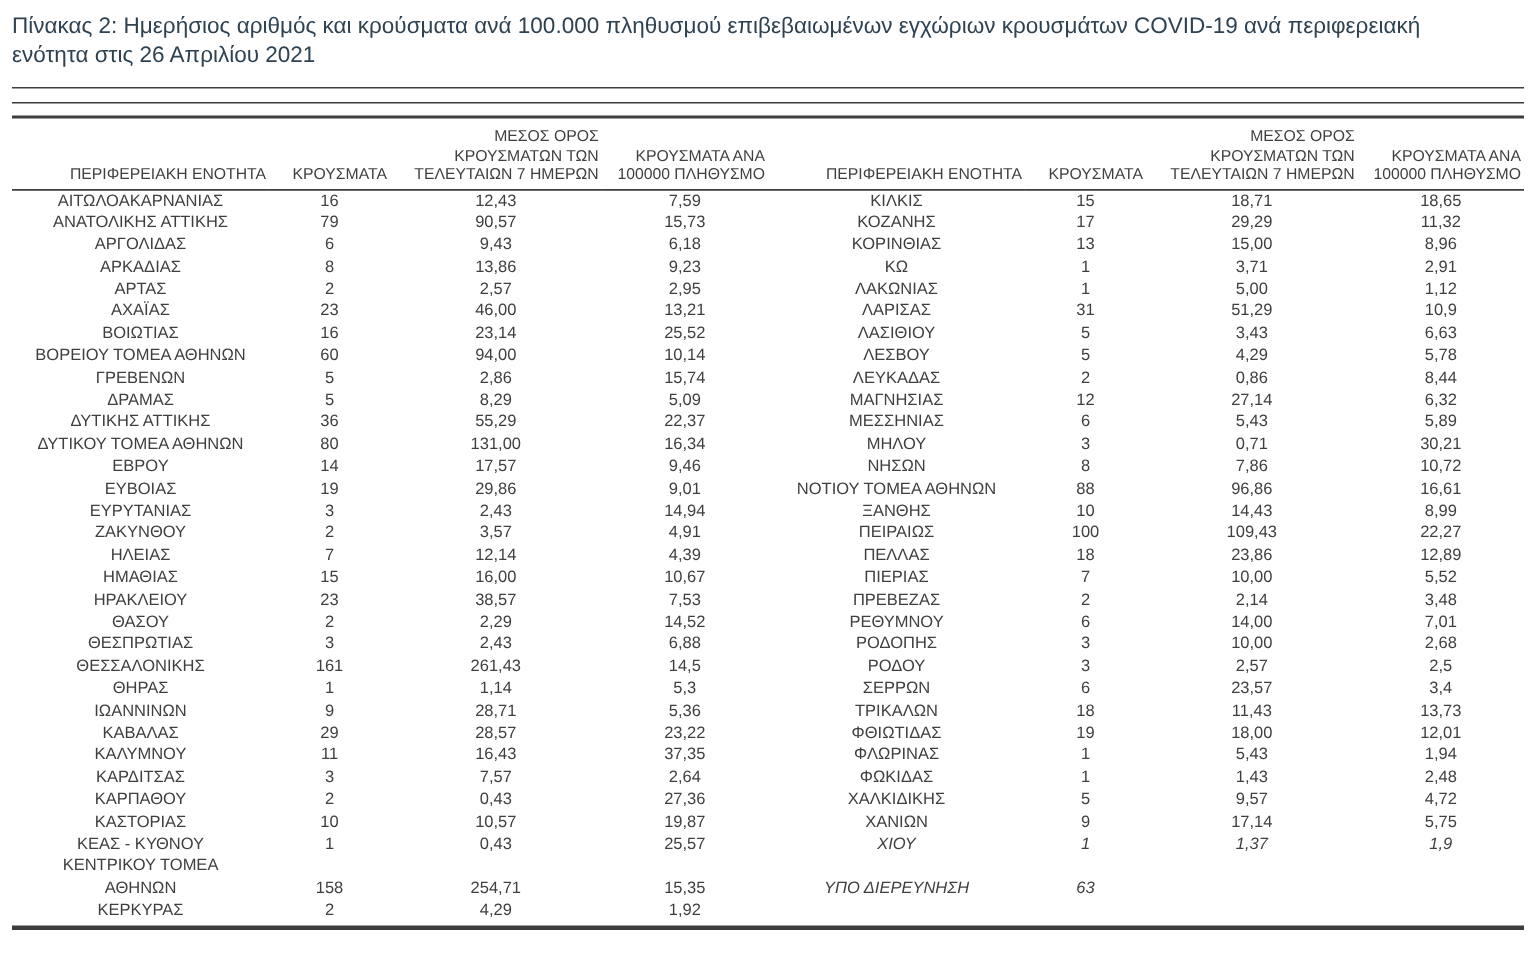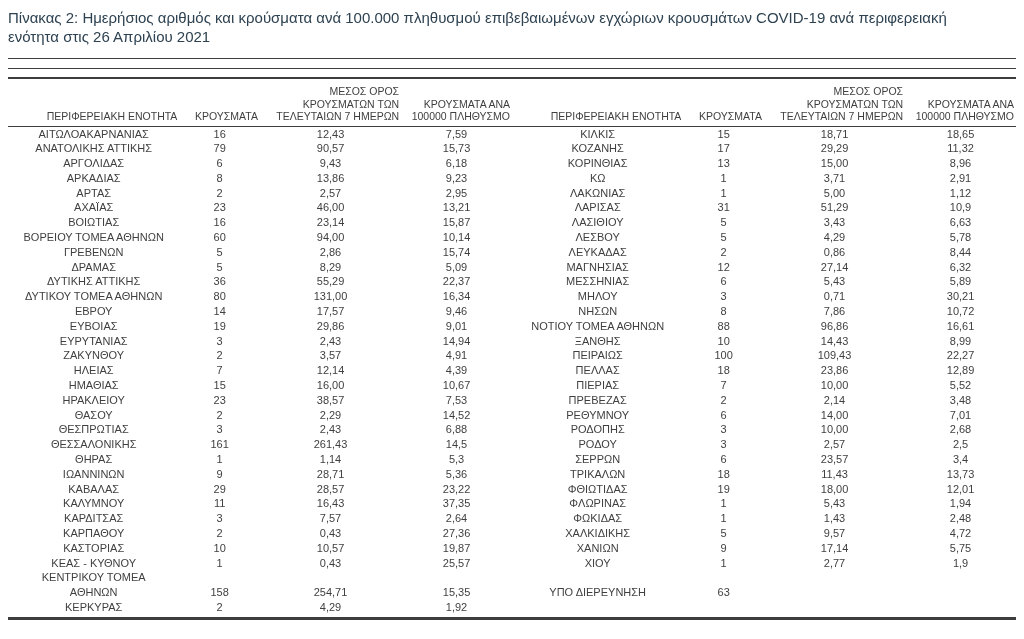--- a/index.html
+++ b/index.html
@@ -49,21 +49,21 @@
   }
   table.covid-table td{
     font-size:11px;
     line-height:14.8px;
     height:14.8px;
     text-align:center;
     vertical-align:bottom;
     white-space:pre-line;
     padding:0 2px;
   }
-  tr.italic td{}
+  tr.italic td{font-style:italic;}
 </style>
 </head>
 <body>
 
 <div class="page">
 
   <div class="title">Πίνακας 2:  Ημερήσιος αριθμός και κρούσματα ανά 100.000 πληθυσμού επιβεβαιωμένων εγχώριων κρουσμάτων COVID-19 ανά περιφερειακή
 ενότητα στις 26 Απριλίου 2021</div>
 
   <div class="rules">
@@ -127,21 +127,21 @@
             <tr>
               <td>ΑΧΑΪΑΣ</td>
               <td>23</td>
               <td>46,00</td>
               <td>13,21</td>
             </tr>
             <tr>
               <td>ΒΟΙΩΤΙΑΣ</td>
               <td>16</td>
               <td>23,14</td>
-              <td>15,87</td>
+              <td>25,52</td>
             </tr>
             <tr>
               <td>ΒΟΡΕΙΟΥ ΤΟΜΕΑ ΑΘΗΝΩΝ</td>
               <td>60</td>
               <td>94,00</td>
               <td>10,14</td>
             </tr>
             <tr>
               <td>ΓΡΕΒΕΝΩΝ</td>
               <td>5</td>
@@ -479,21 +479,21 @@
             </tr>
             <tr>
               <td>ΧΑΝΙΩΝ</td>
               <td>9</td>
               <td>17,14</td>
               <td>5,75</td>
             </tr>
             <tr class="italic">
               <td>ΧΙΟΥ</td>
               <td>1</td>
-              <td>2,77</td>
+              <td>1,37</td>
               <td>1,9</td>
             </tr>
             <tr>
               <td></td>
               <td></td>
               <td></td>
               <td></td>
             </tr>
             <tr class="italic">
               <td>ΥΠΟ ΔΙΕΡΕΥΝΗΣΗ</td>

